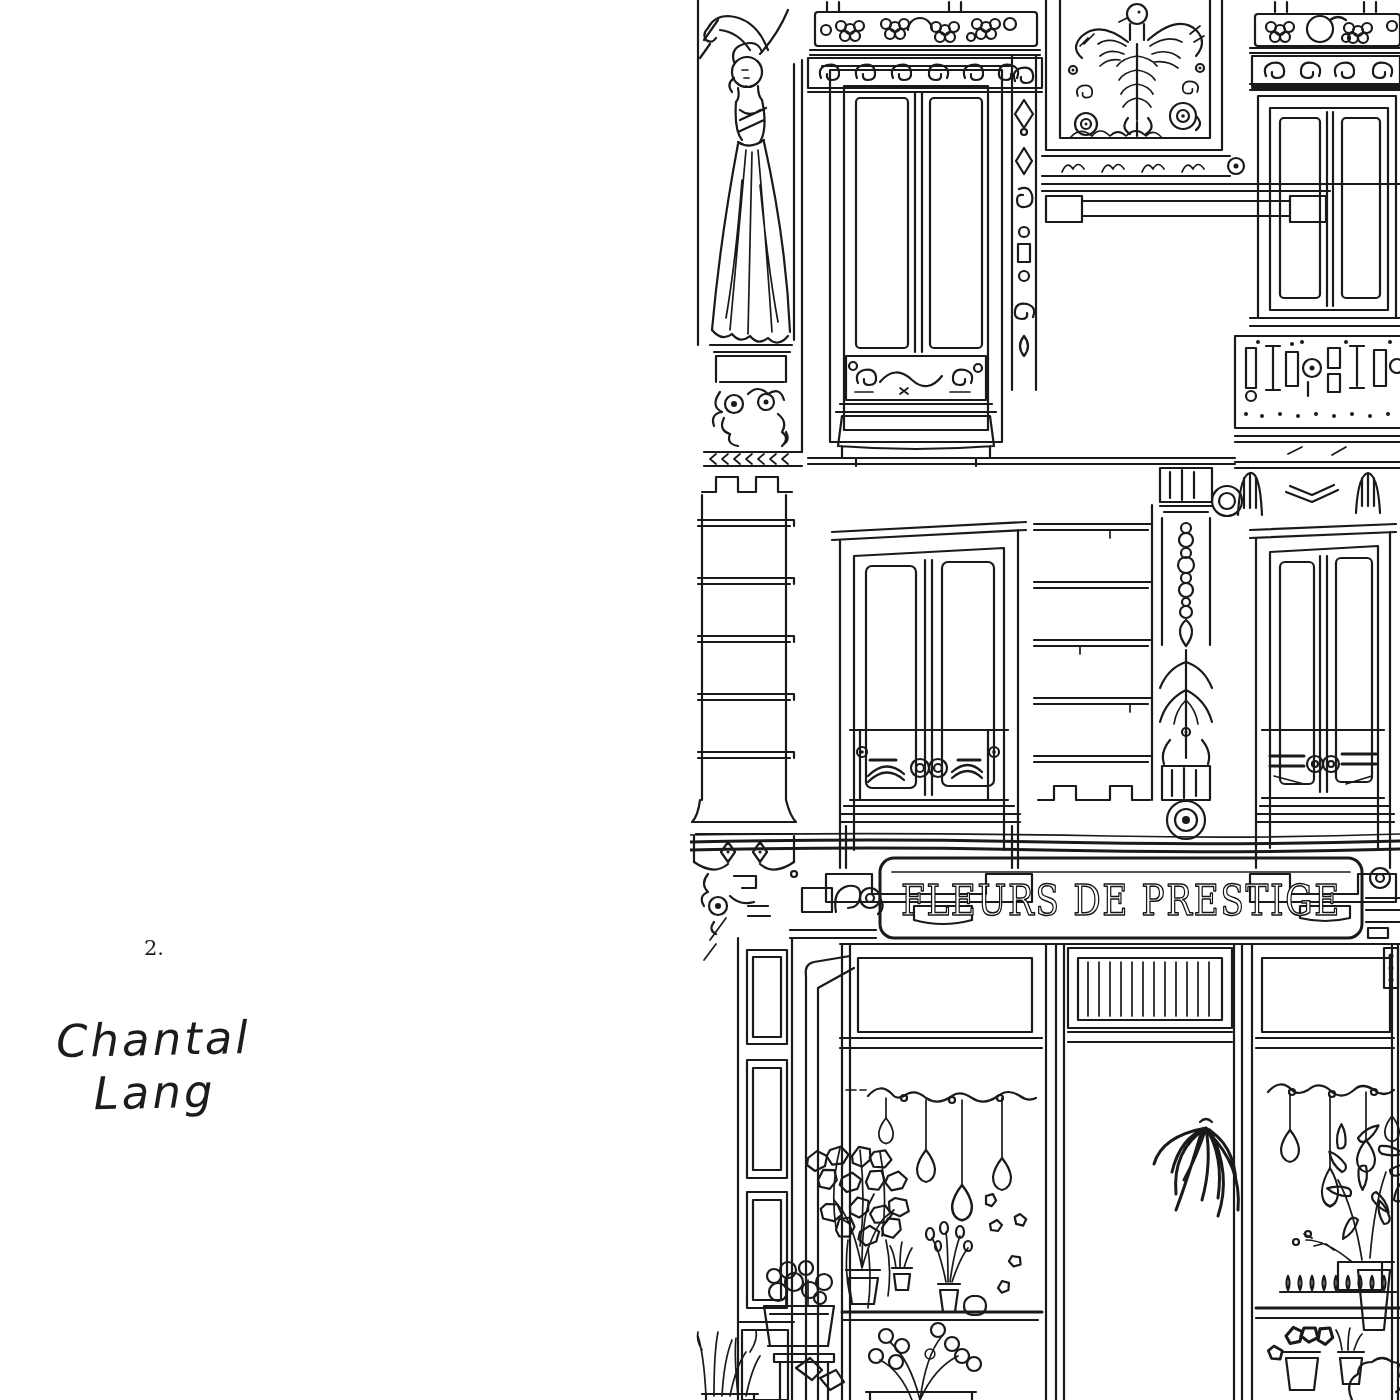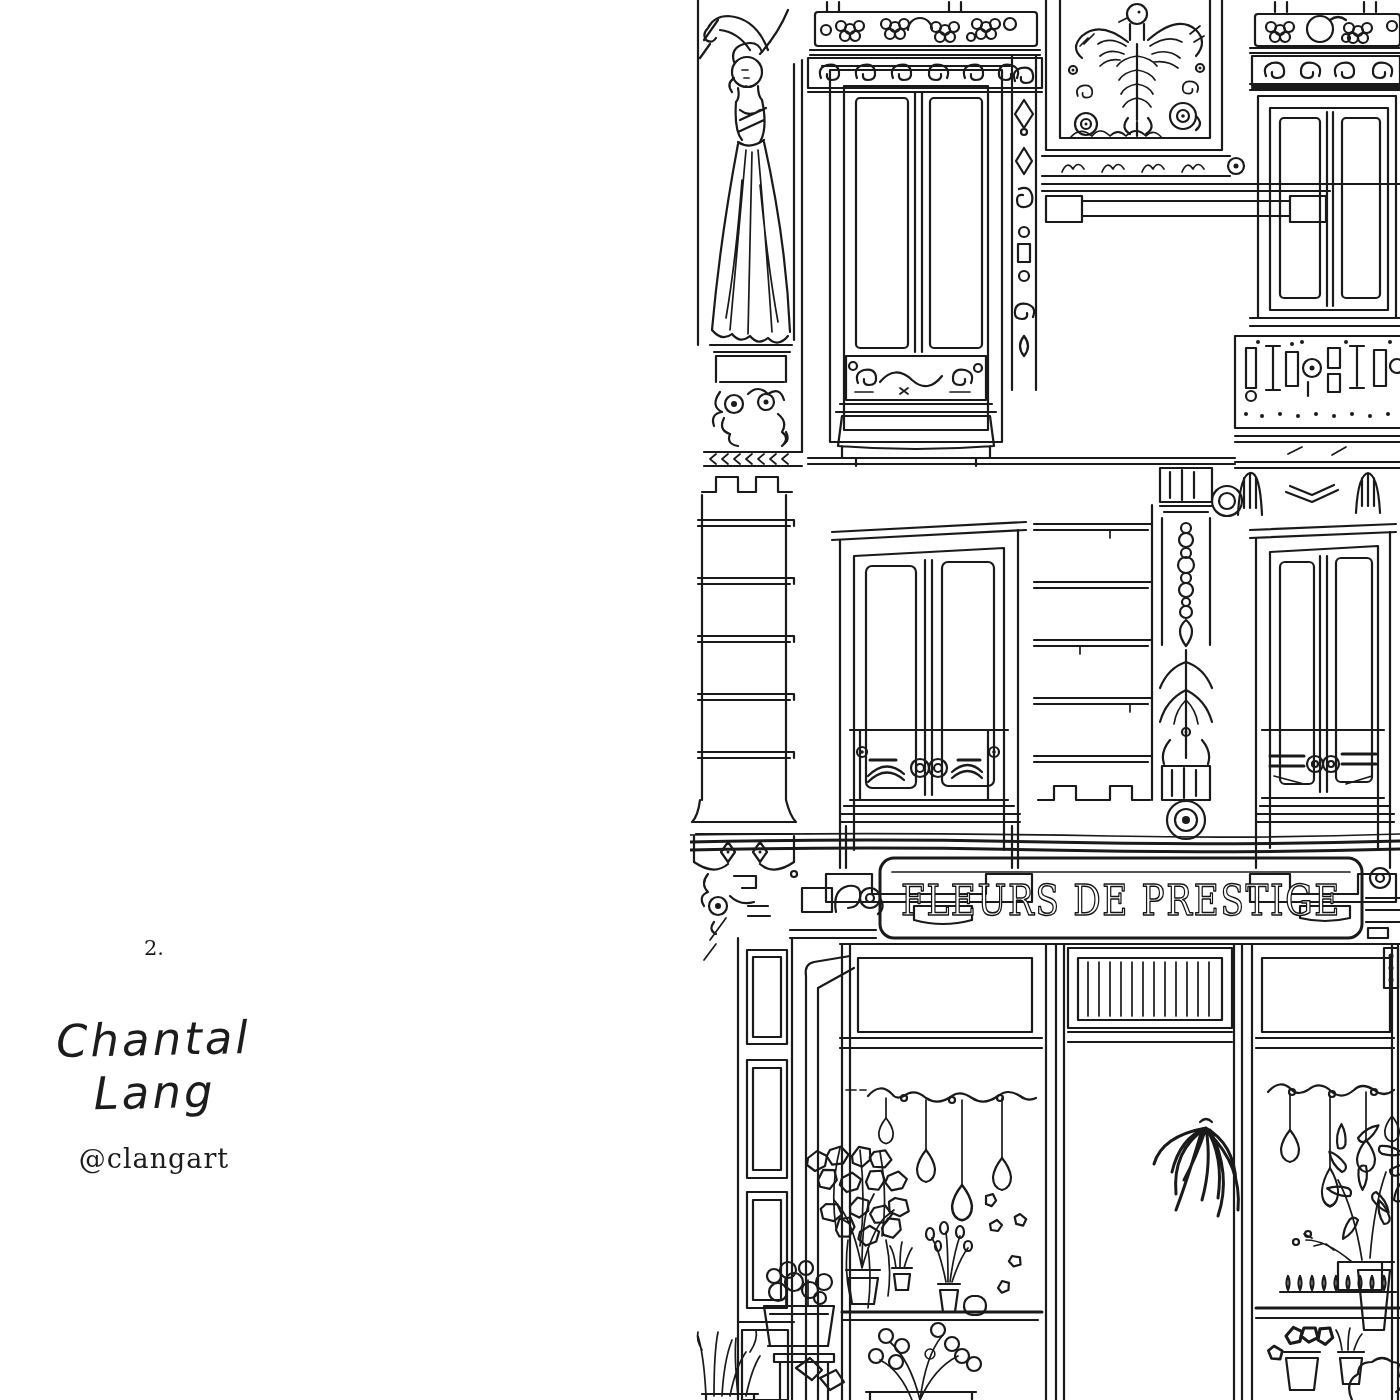--- a/index.html
+++ b/index.html
@@ -18,21 +18,20 @@
              stroke-width:1.5px;letter-spacing:2px;}
 </style>
 </head>
 <body>
 
 <div class="canvas">
 
   <div class="credit">
     <div class="page-number">2.</div>
     <div class="artist-name">Chantal Lang</div>
-    <div class="artist-handle">@clangart</div>
   </div>
 
   <svg class="facade" viewBox="0 0 710 1400" role="img" aria-label="Hand-drawn black ink illustration of a Parisian building facade: a caryatid statue, ornate French windows with wrought-iron balconies, a winged griffin relief, carved friezes, and at street level a flower shop with pendant light bulbs, hanging plants and potted flowers">
     <defs>
       <g id="curl">
           <path d="M-9,5 Q-13,-5 -3,-8 Q8,-10 9,-1 Q10,7 2,7 Q-4,7 -3,1"></path>
         </g>
       <g id="rosette">
           <circle r="5"></circle>
           <circle cx="9" cy="-3" r="5"></circle>

